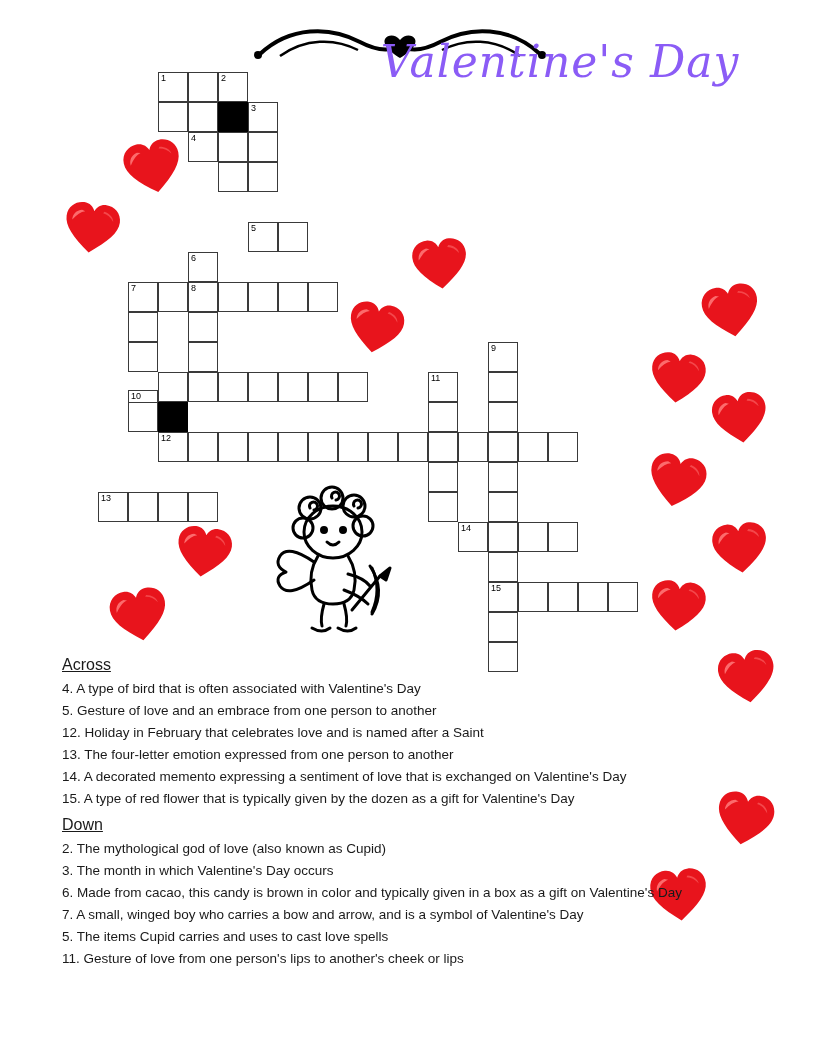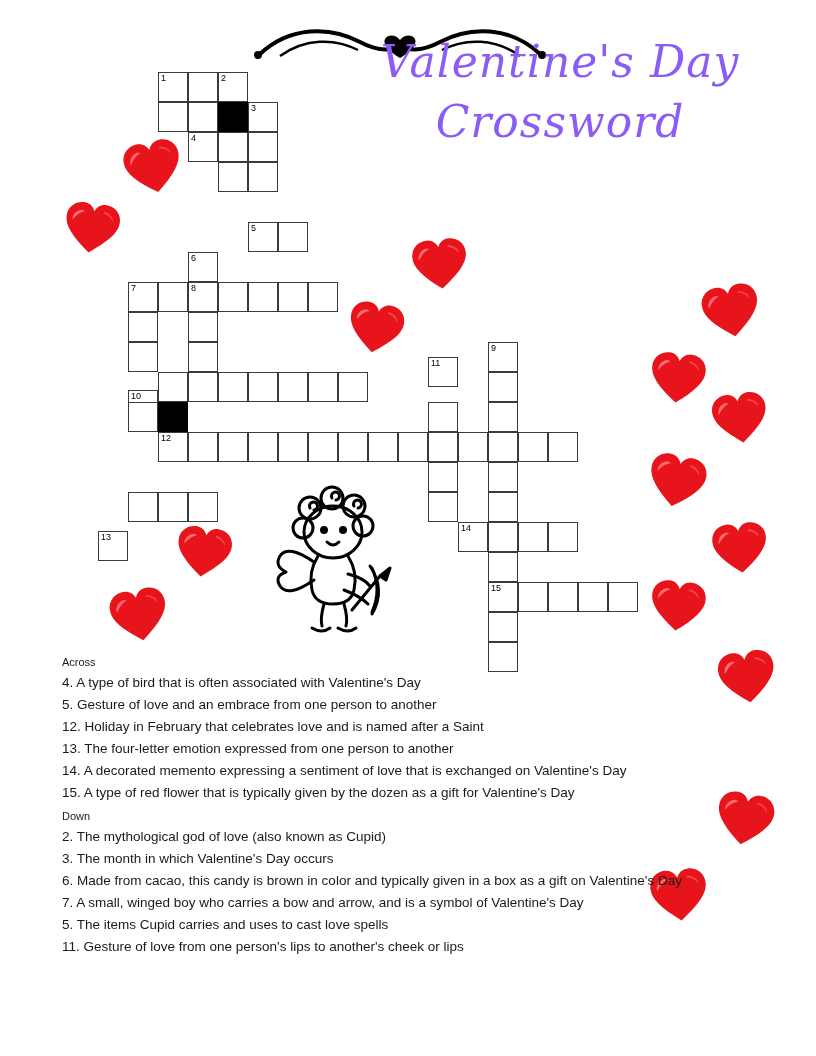--- a/index.html
+++ b/index.html
@@ -95,21 +95,22 @@
 
   
   .clues {
     position: absolute;
     left: 62px;
     top: 650px;
     width: 700px;
     color: #1a1a1a;
   }
   .clue-head {
-    font-size: 11px;
+    font-size: 16px;
+    text-decoration: underline;
     margin: 6px 0 4px 0;
     font-family: "Liberation Sans", sans-serif;
   }
   .clue {
     font-size: 13.5px;
     line-height: 22px;
     font-family: "Liberation Sans", sans-serif;
     white-space: nowrap;
   }
 </style>
@@ -122,21 +123,20 @@
     <path d="M10 30 C 40 2, 80 2, 110 18 C 125 26, 138 28, 150 22 C 162 28, 175 26, 190 18 C 220 2, 260 2, 290 30" fill="none" stroke="#000" stroke-width="4"></path>
     <path d="M30 32 C 55 14, 85 14, 108 26" fill="none" stroke="#000" stroke-width="2.5"></path>
     <path d="M192 26 C 215 14, 245 14, 270 32" fill="none" stroke="#000" stroke-width="2.5"></path>
     <path d="M150 16 c -7 -9, -20 -3, -14 6 c 4 6, 11 10, 14 12 c 3 -2, 10 -6, 14 -12 c 6 -9, -7 -15, -14 -6 z" fill="#000"></path>
     <circle cx="8" cy="31" r="4" fill="#000"></circle>
     <circle cx="292" cy="31" r="4" fill="#000"></circle>
   </svg>
 
   <div class="title-block">
     <div class="title-line l1">Valentine's Day</div>
-    <div class="title-line l2">Crossword</div>
   </div>
 
   <div class="grid-layer" id="grid-layer">
       <div class="cell" style="left: 158px; top: 72px;">
         <span class="num">1</span>
       </div>
       <div class="cell" style="left: 188px; top: 72px;"></div>
       <div class="cell" style="left: 218px; top: 72px;">
         <span class="num">2</span>
       </div>
@@ -181,21 +181,21 @@
       <div class="cell" style="left: 128px; top: 390px;">
         <span class="num">10</span>
       </div>
       <div class="cell" style="left: 158px; top: 372px;"></div>
       <div class="cell" style="left: 188px; top: 372px;"></div>
       <div class="cell" style="left: 218px; top: 372px;"></div>
       <div class="cell" style="left: 248px; top: 372px;"></div>
       <div class="cell" style="left: 278px; top: 372px;"></div>
       <div class="cell" style="left: 308px; top: 372px;"></div>
       <div class="cell" style="left: 338px; top: 372px;"></div>
-      <div class="cell" style="left: 428px; top: 357px;">
+      <div class="cell" style="left: 428px; top: 372px;">
         <span class="num">11</span>
       </div>
       <div class="cell" style="left: 488px; top: 372px;"></div>
       <div class="cell" style="left: 128px; top: 402px;"></div>
       <div class="cell black" style="left: 158px; top: 402px;"></div>
       <div class="cell" style="left: 428px; top: 402px;"></div>
       <div class="cell" style="left: 488px; top: 402px;"></div>
       <div class="cell" style="left: 158px; top: 432px;">
         <span class="num">12</span>
       </div>
@@ -207,21 +207,21 @@
       <div class="cell" style="left: 338px; top: 432px;"></div>
       <div class="cell" style="left: 368px; top: 432px;"></div>
       <div class="cell" style="left: 398px; top: 432px;"></div>
       <div class="cell" style="left: 428px; top: 432px;"></div>
       <div class="cell" style="left: 458px; top: 432px;"></div>
       <div class="cell" style="left: 488px; top: 432px;"></div>
       <div class="cell" style="left: 518px; top: 432px;"></div>
       <div class="cell" style="left: 548px; top: 432px;"></div>
       <div class="cell" style="left: 428px; top: 462px;"></div>
       <div class="cell" style="left: 488px; top: 462px;"></div>
-      <div class="cell" style="left: 98px; top: 492px; margin-top: 39px;">
+      <div class="cell" style="left: 98px; top: 492px;">
         <span class="num">13</span>
       </div>
       <div class="cell" style="left: 128px; top: 492px;"></div>
       <div class="cell" style="left: 158px; top: 492px;"></div>
       <div class="cell" style="left: 188px; top: 492px;"></div>
       <div class="cell" style="left: 428px; top: 492px;"></div>
       <div class="cell" style="left: 488px; top: 492px;"></div>
       <div class="cell" style="left: 458px; top: 522px;">
         <span class="num">14</span>
       </div>

